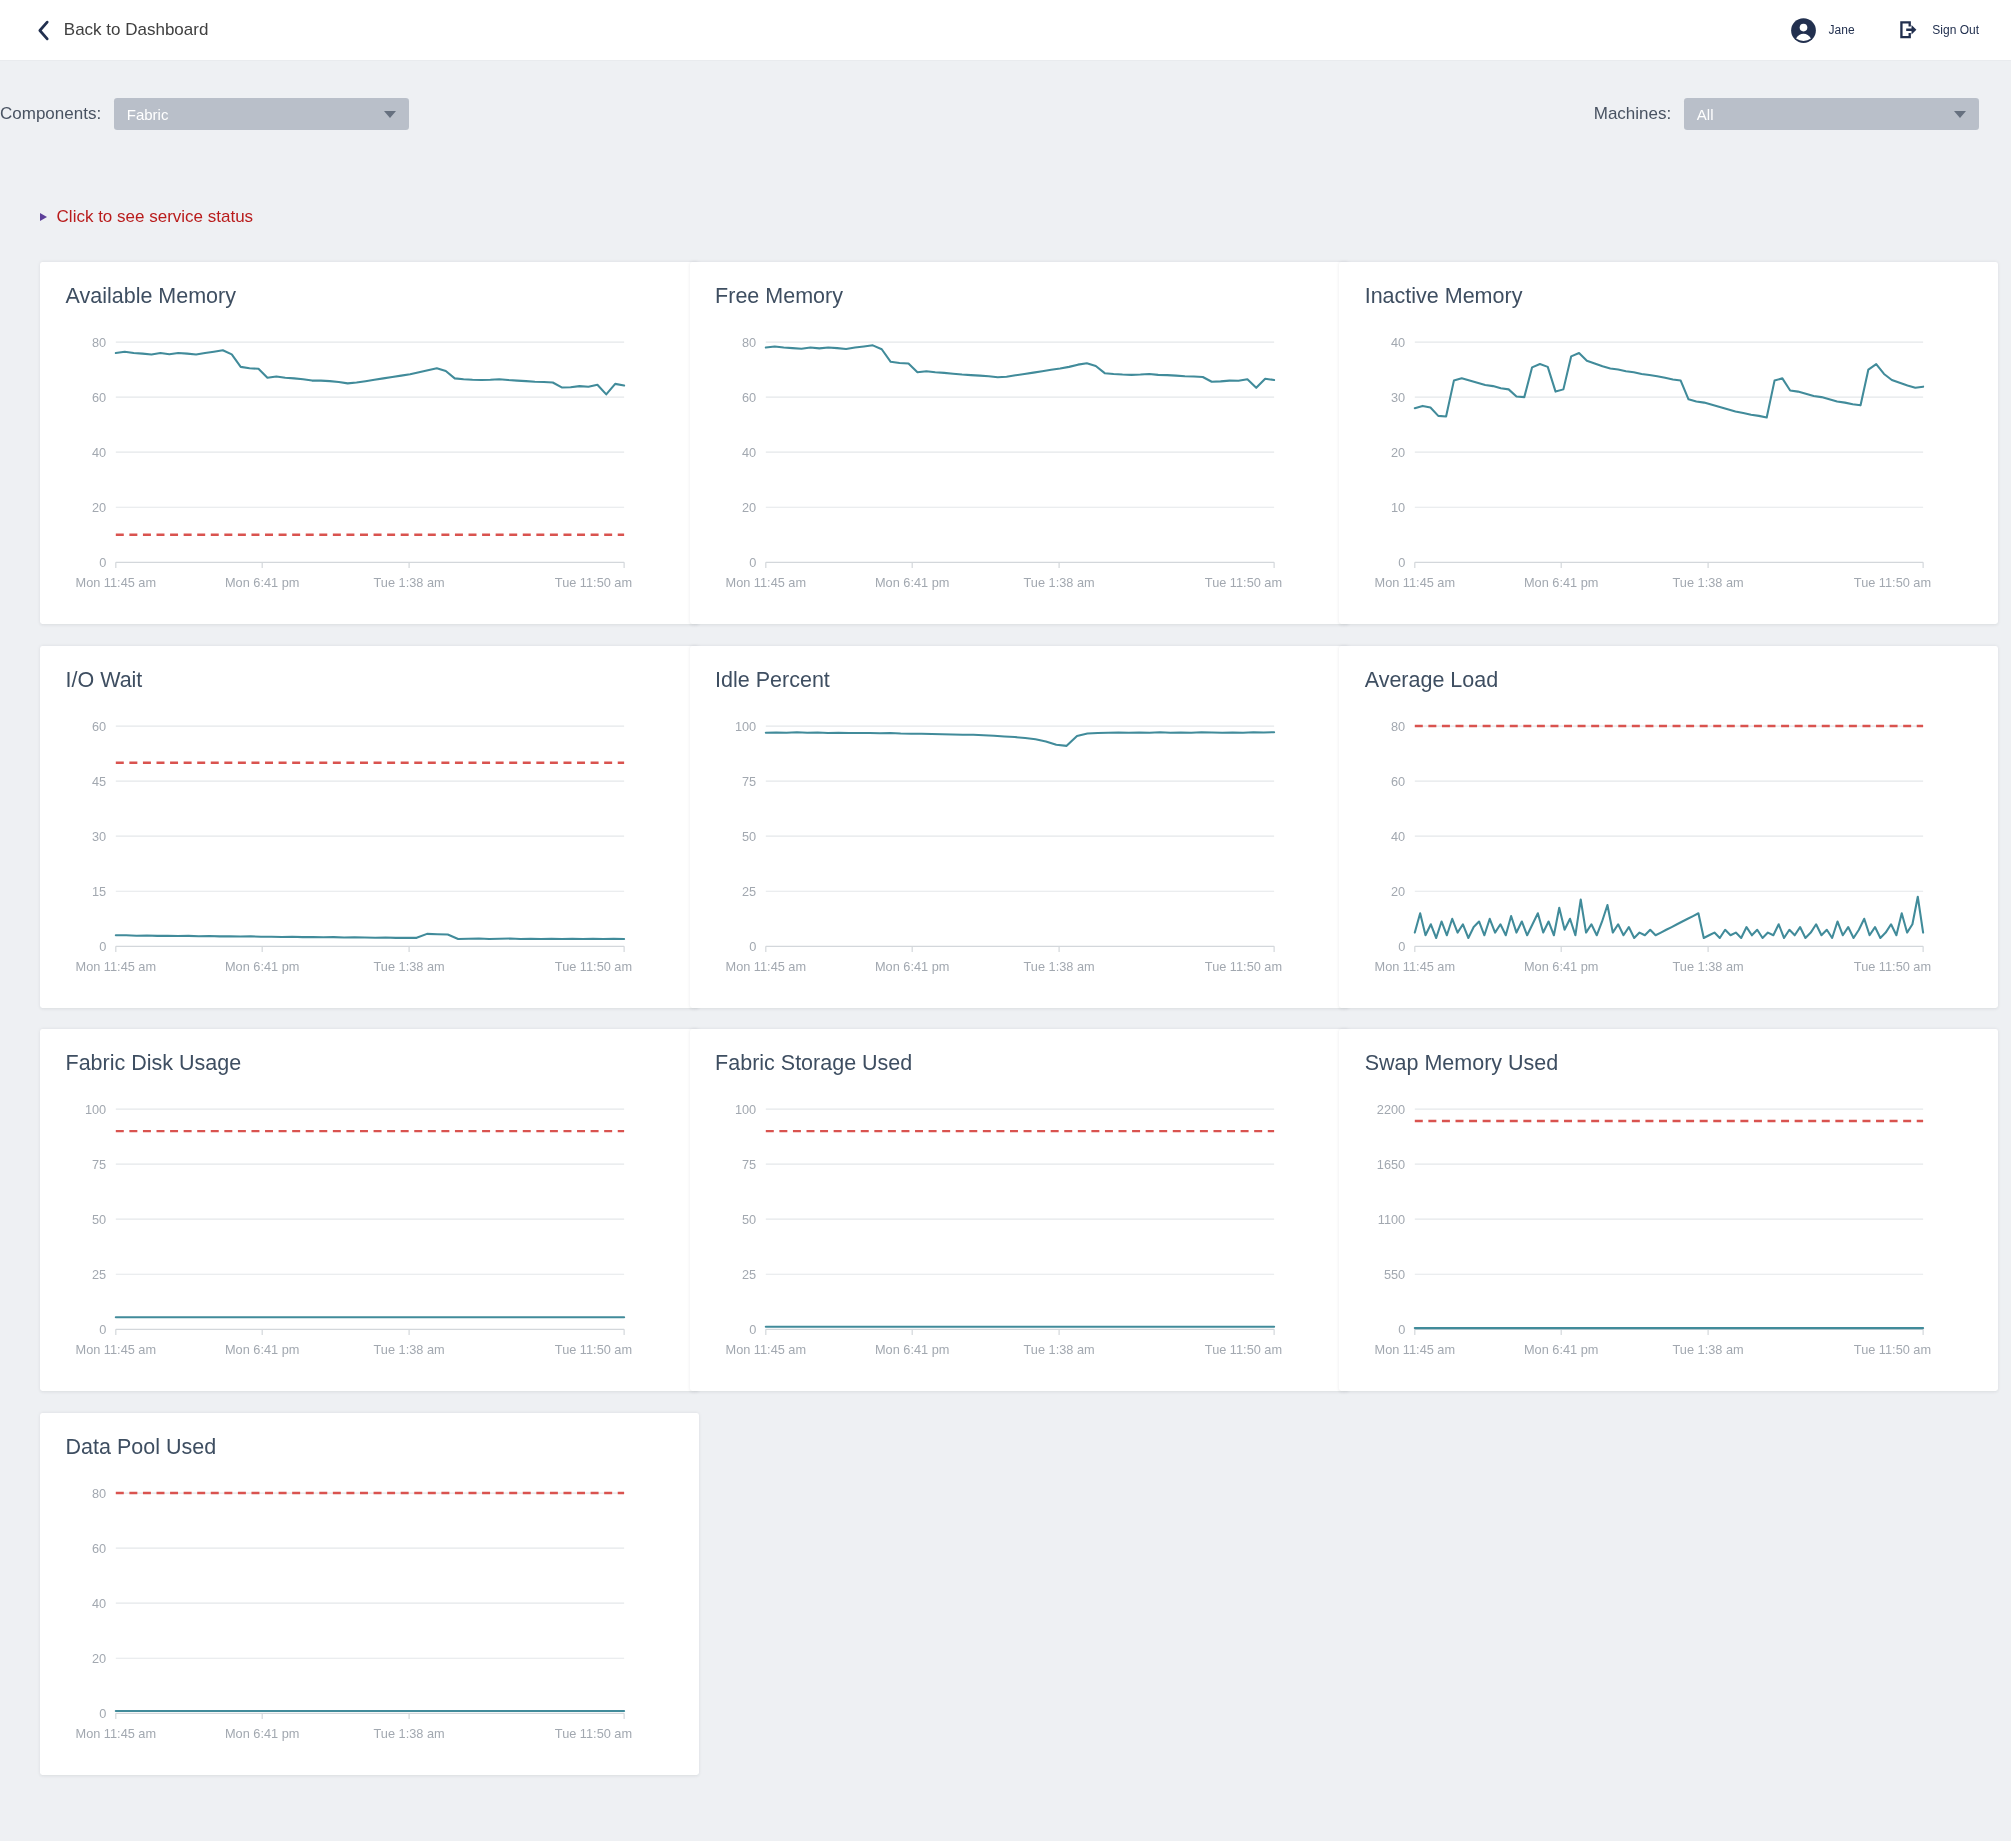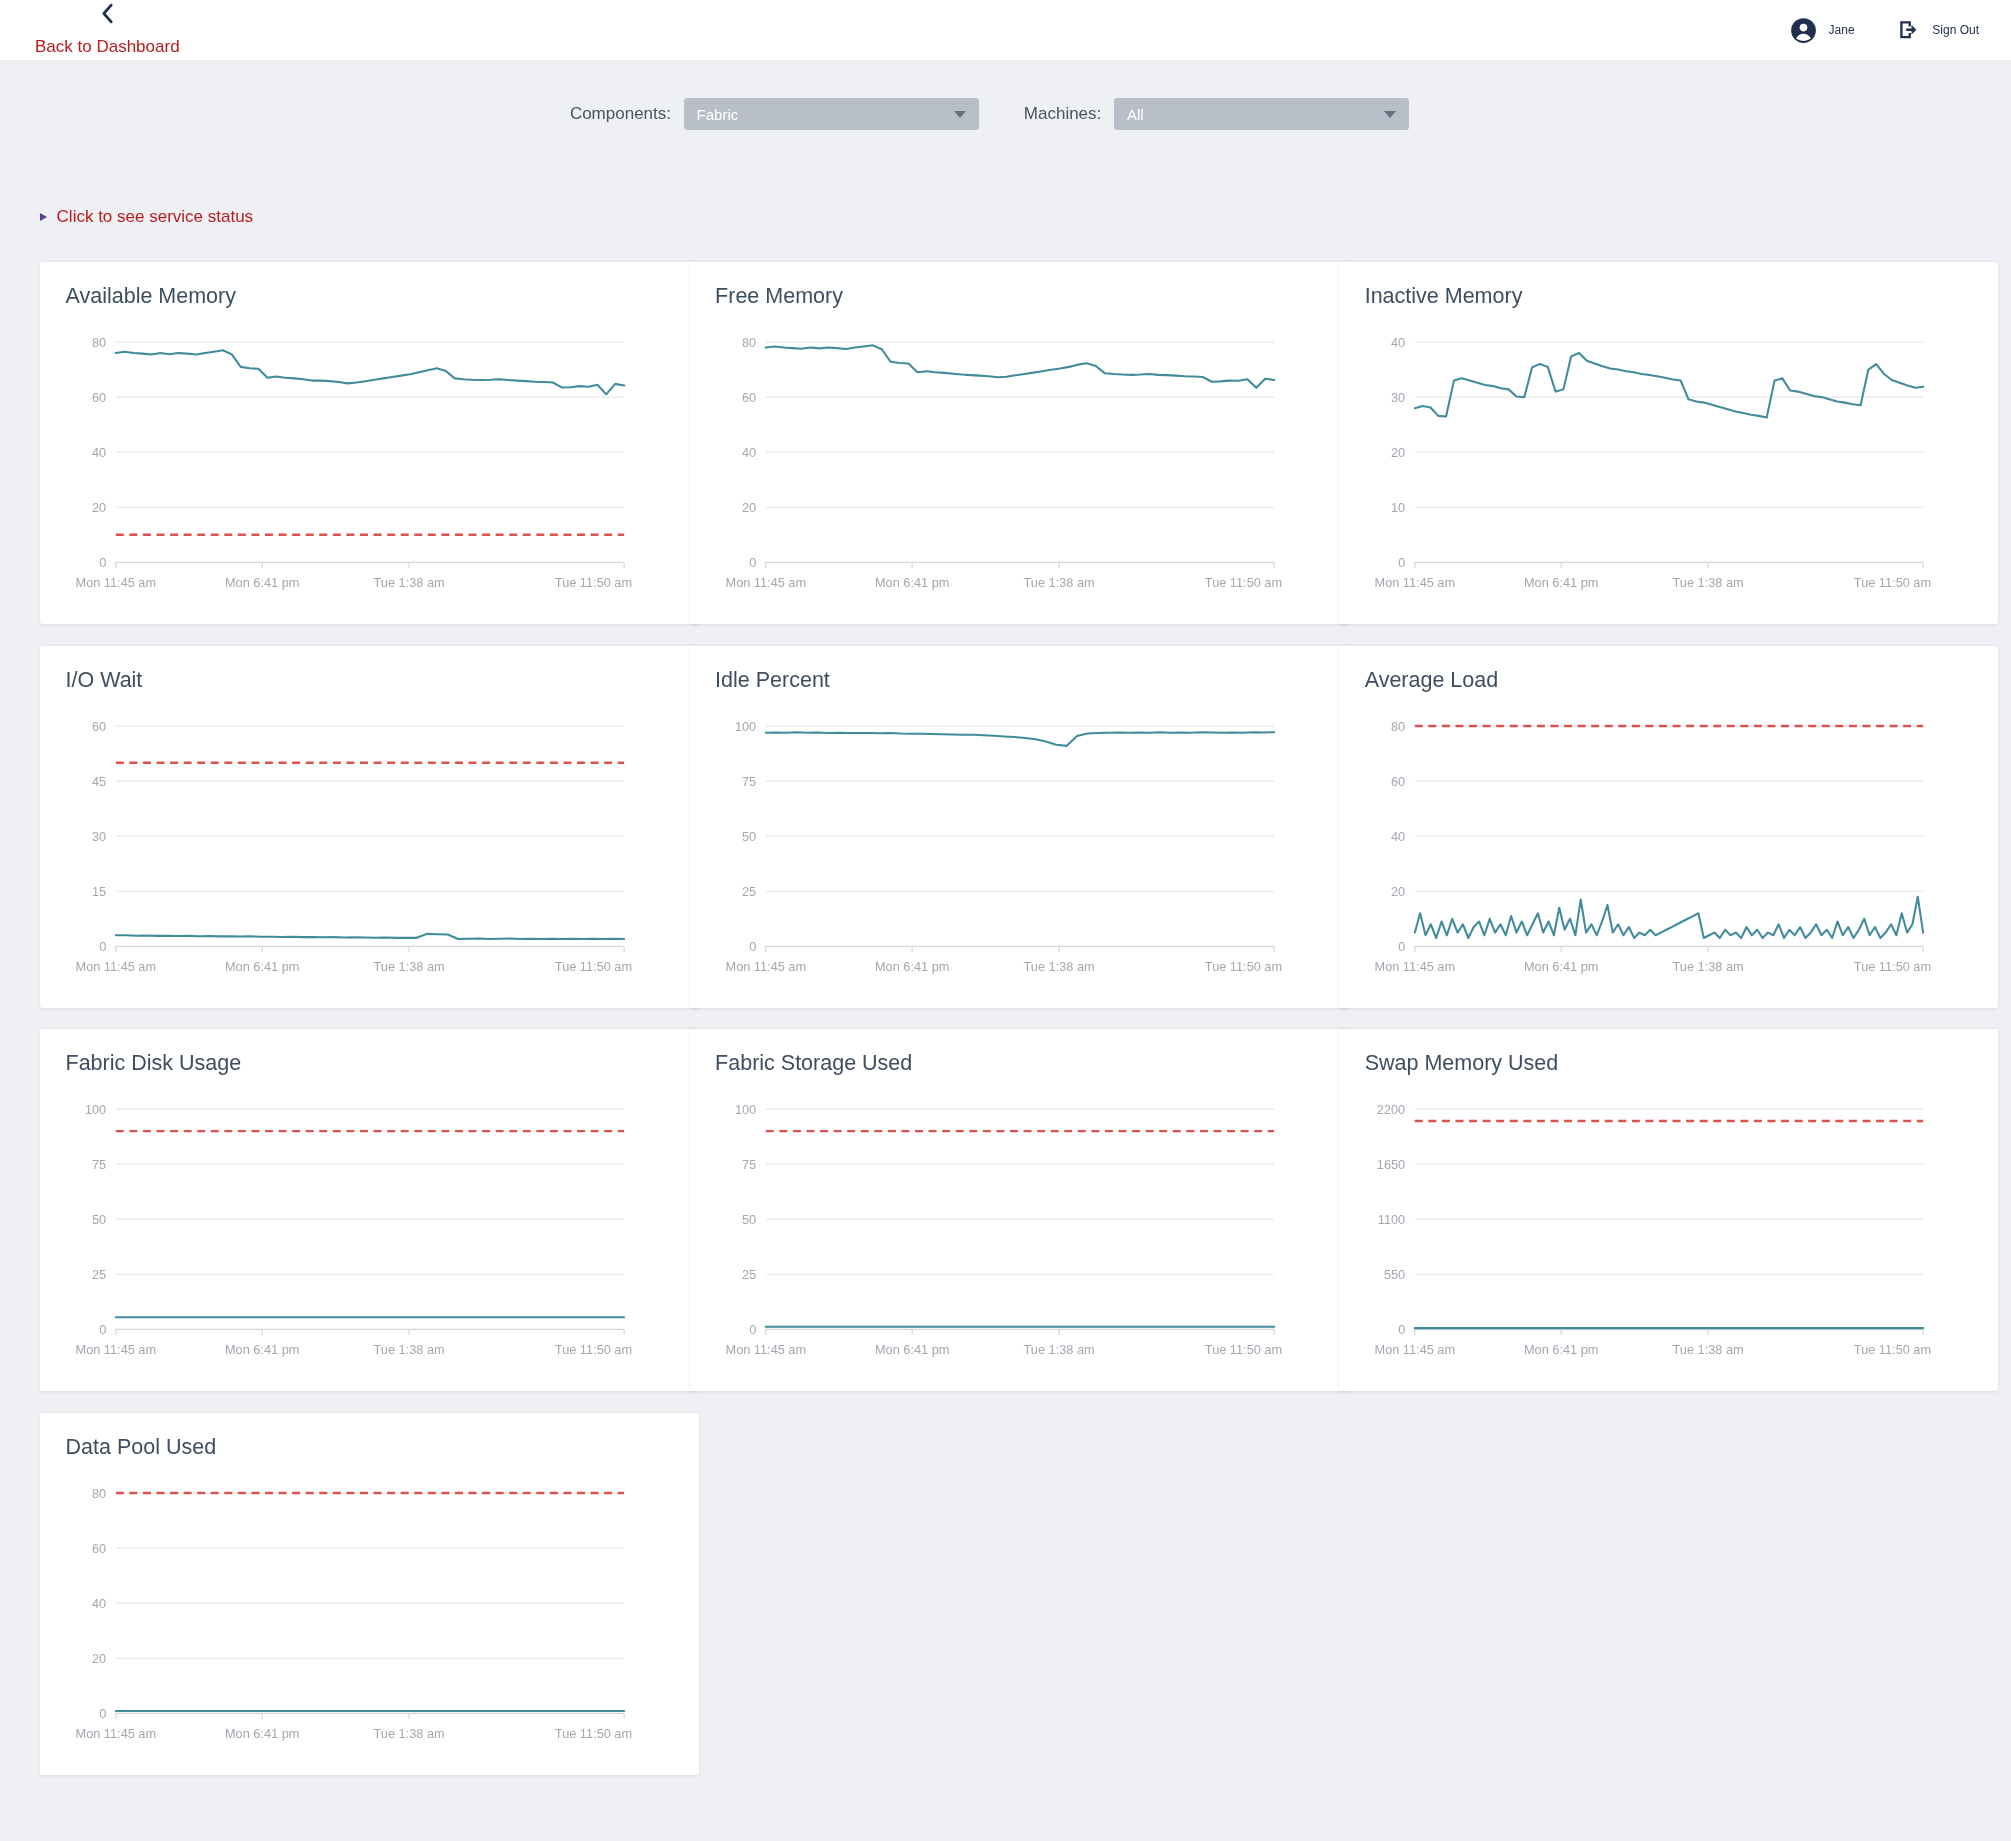--- a/index.html
+++ b/index.html
@@ -10,27 +10,27 @@
     -webkit-font-smoothing:antialiased;
     overflow:hidden;
   }
   
   .topbar{
     height:61px;background:#ffffff;
     display:flex;align-items:center;justify-content:space-between;
     padding:0 32px 0 35px;box-sizing:border-box;
     border-bottom:0.8px solid #e9ebee;
   }
-  .back-link{display:flex;align-items:center;gap:12.8px;color:#b91c1c;font-size:17px;cursor:pointer;flex-direction:column;}
+  .back-link{display:flex;align-items:flex-start;gap:12.8px;color:#404040;font-size:17px;cursor:pointer;}
   .user-area{display:flex;align-items:center;font-size:12px;color:#22304f;text-align:center;}
   .user-group,.signout-group{display:flex;align-items:center;gap:11.2px;cursor:pointer;}
   .signout-group{margin-left:41px;}
   
   .filters{
-    display:flex;justify-content:center;align-items:center;gap:45px;
+    display:flex;justify-content:space-between;align-items:center;gap:45px;
     padding:37px 32px 0 0;font-size:17px;color:#495362;
   }
   .filter-group{display:flex;align-items:center;gap:12.8px;}
   .dropdown{
     width:295px;height:32px;background:#b9bfc9;border-radius:3.2px;
     display:flex;align-items:center;justify-content:space-between;
     padding:0 12.8px;box-sizing:border-box;color:#ffffff;font-size:15px;cursor:pointer;
   }
   .caret{width:0;height:0;border-left:6.4px solid transparent;border-right:6.4px solid transparent;border-top:7.2px solid #66707f;}
   

